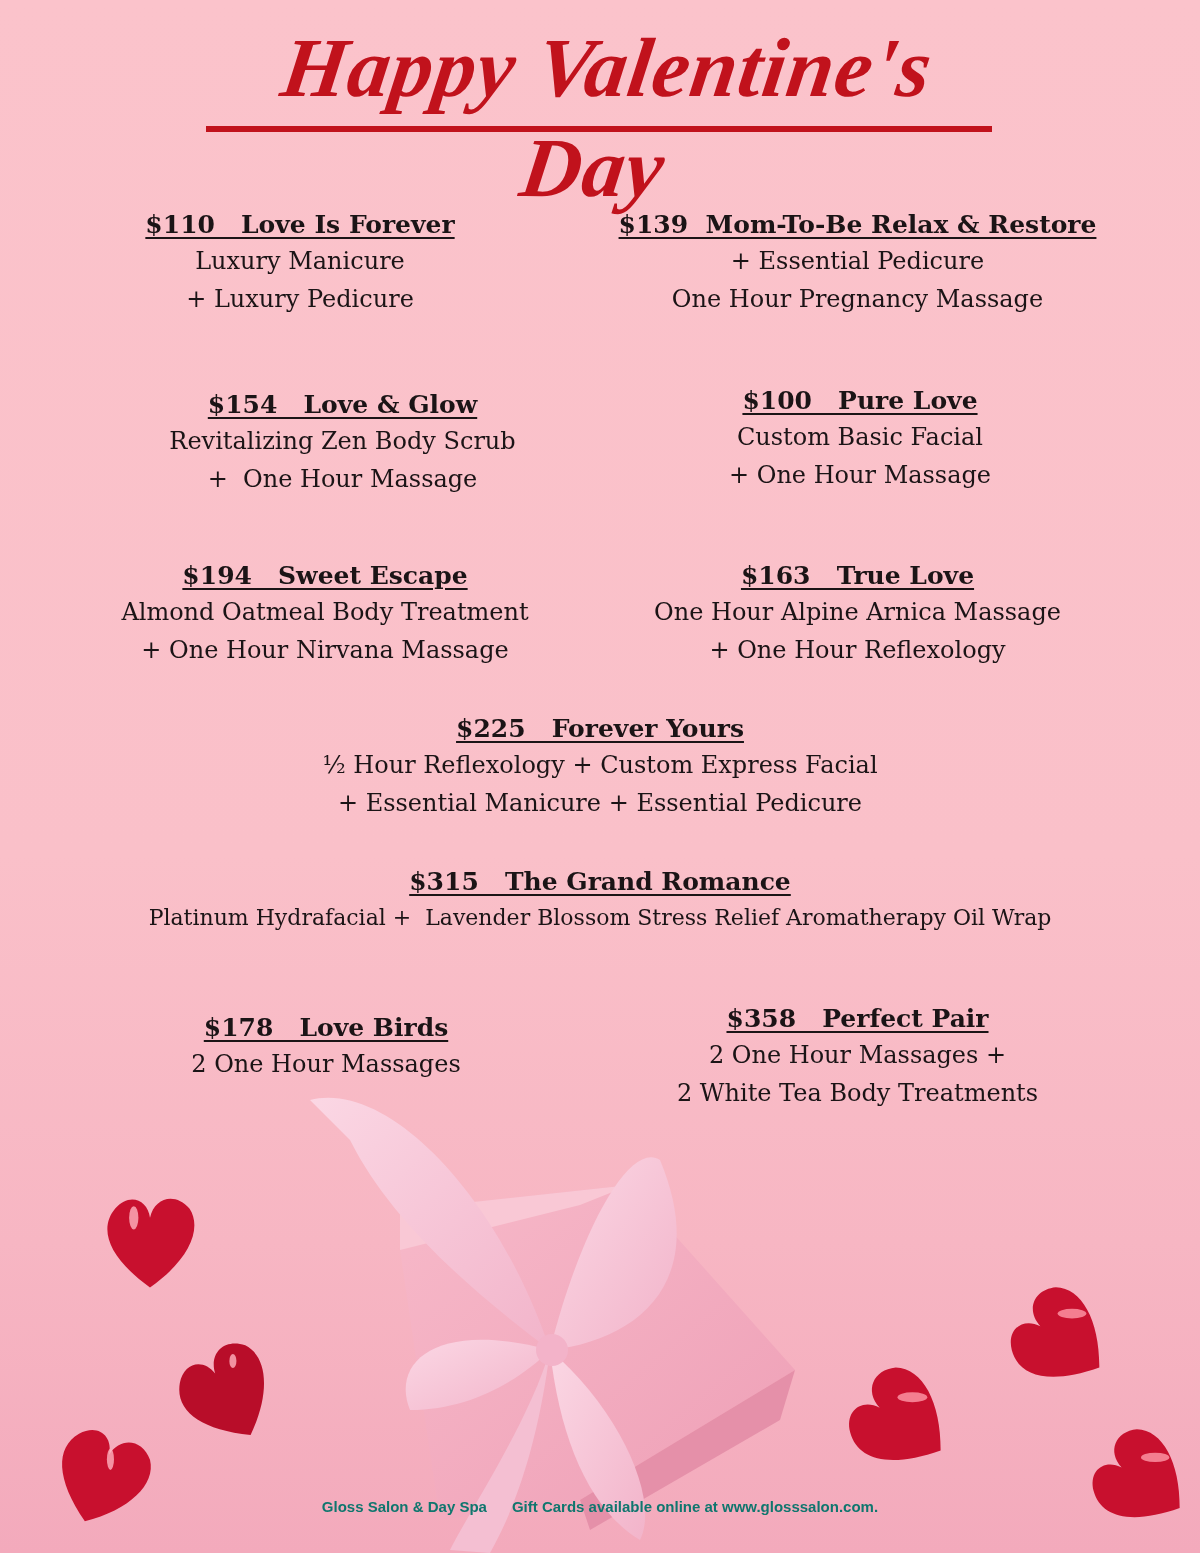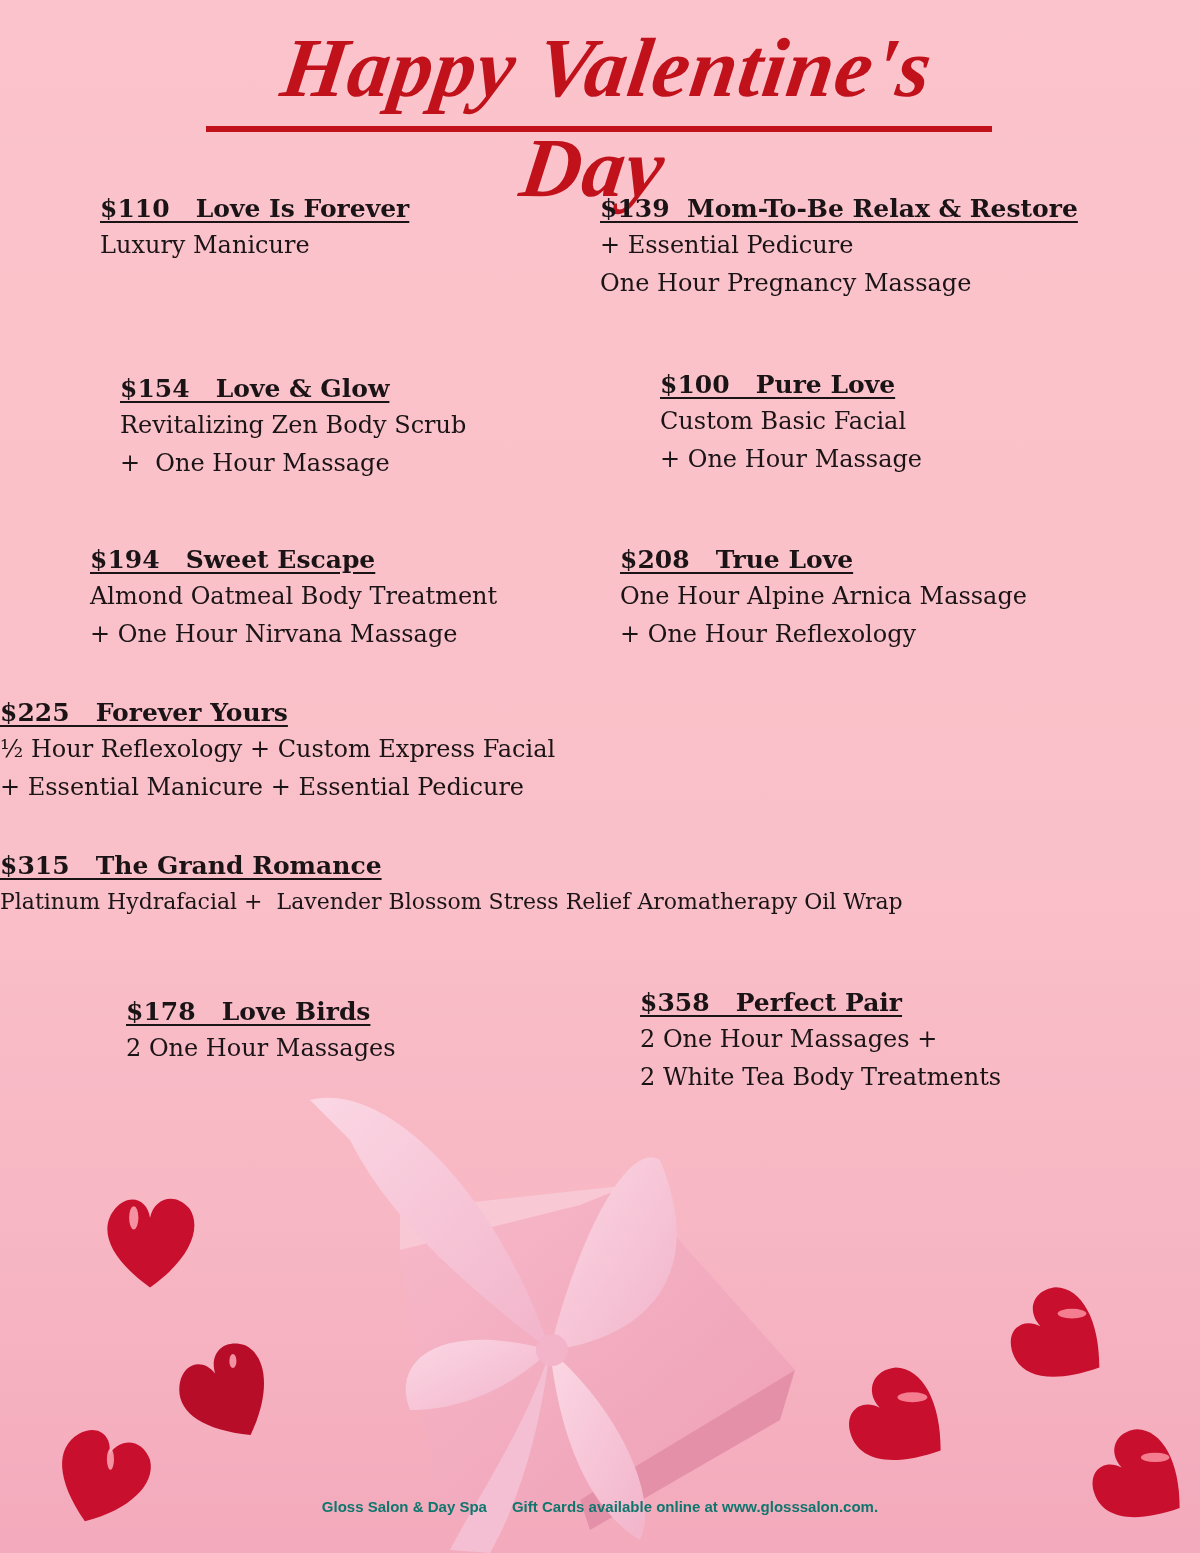--- a/index.html
+++ b/index.html
@@ -16,21 +16,21 @@
   }
   .title-text {
     font-family: "Liberation Serif", serif; font-style: italic; font-weight: bold;
     font-size: 84px; color: #c1121c; letter-spacing: 1px; line-height: 100px;
     display: inline-block; transform: skewX(-8deg);
   }
   .title-underline {
     position: absolute; left: 6px; right: 8px; top: 108px; height: 6px;
     background: #c1121c;
   }
-  .pkg { position: absolute; text-align: left; }
+  .pkg { position: absolute; text-align: center; margin-top: 16px; }
   .pkg .head {
     font-weight: bold; font-size: 25px; text-decoration: underline;
     text-underline-offset: 4px; text-decoration-thickness: 2px; white-space: pre;
     line-height: 34px;
   }
   .pkg .line { font-size: 24px; line-height: 38px; white-space: pre; }
   .footer {
     position: absolute; left: 0; width: 1200px; top: 1498px; text-align: center;
     font-family: "Liberation Sans", sans-serif; font-weight: bold; font-size: 15px;
     color: #0f766e; white-space: pre; z-index: 5;
@@ -46,20 +46,21 @@
 <div class="page">
 
   <div class="title">
     <span class="title-text">Happy Valentine's Day</span>
     <div class="title-underline"></div>
   </div>
 
   <div class="pkg" style="left:100px; top:192px; width:400px;">
     <div class="head">$110   Love Is Forever</div>
     <div class="line">Luxury Manicure</div>
+    <div class="line">+ Luxury Pedicure</div>
   </div>
   <div class="pkg" style="left:600px; top:192px; width:515px;">
     <div class="head">$139  Mom-To-Be Relax &amp; Restore</div>
     <div class="line">+ Essential Pedicure</div>
     <div class="line">One Hour Pregnancy Massage</div>
   </div>
 
   <div class="pkg" style="left:120px; top:372px; width:445px;">
     <div class="head">$154   Love &amp; Glow</div>
     <div class="line">Revitalizing Zen Body Scrub</div>
@@ -70,21 +71,21 @@
     <div class="line">Custom Basic Facial</div>
     <div class="line">+ One Hour Massage</div>
   </div>
 
   <div class="pkg" style="left:90px; top:543px; width:470px;">
     <div class="head">$194   Sweet Escape</div>
     <div class="line">Almond Oatmeal Body Treatment</div>
     <div class="line">+ One Hour Nirvana Massage</div>
   </div>
   <div class="pkg" style="left:620px; top:543px; width:475px;">
-    <div class="head">$208   True Love</div>
+    <div class="head">$163   True Love</div>
     <div class="line">One Hour Alpine Arnica Massage</div>
     <div class="line">+ One Hour Reflexology</div>
   </div>
 
   <div class="pkg" style="left:0; top:696px; width:1200px;">
     <div class="head">$225   Forever Yours</div>
     <div class="line">½ Hour Reflexology + Custom Express Facial</div>
     <div class="line">+ Essential Manicure + Essential Pedicure</div>
   </div>
   <div class="pkg" style="left:0; top:849px; width:1200px;">

